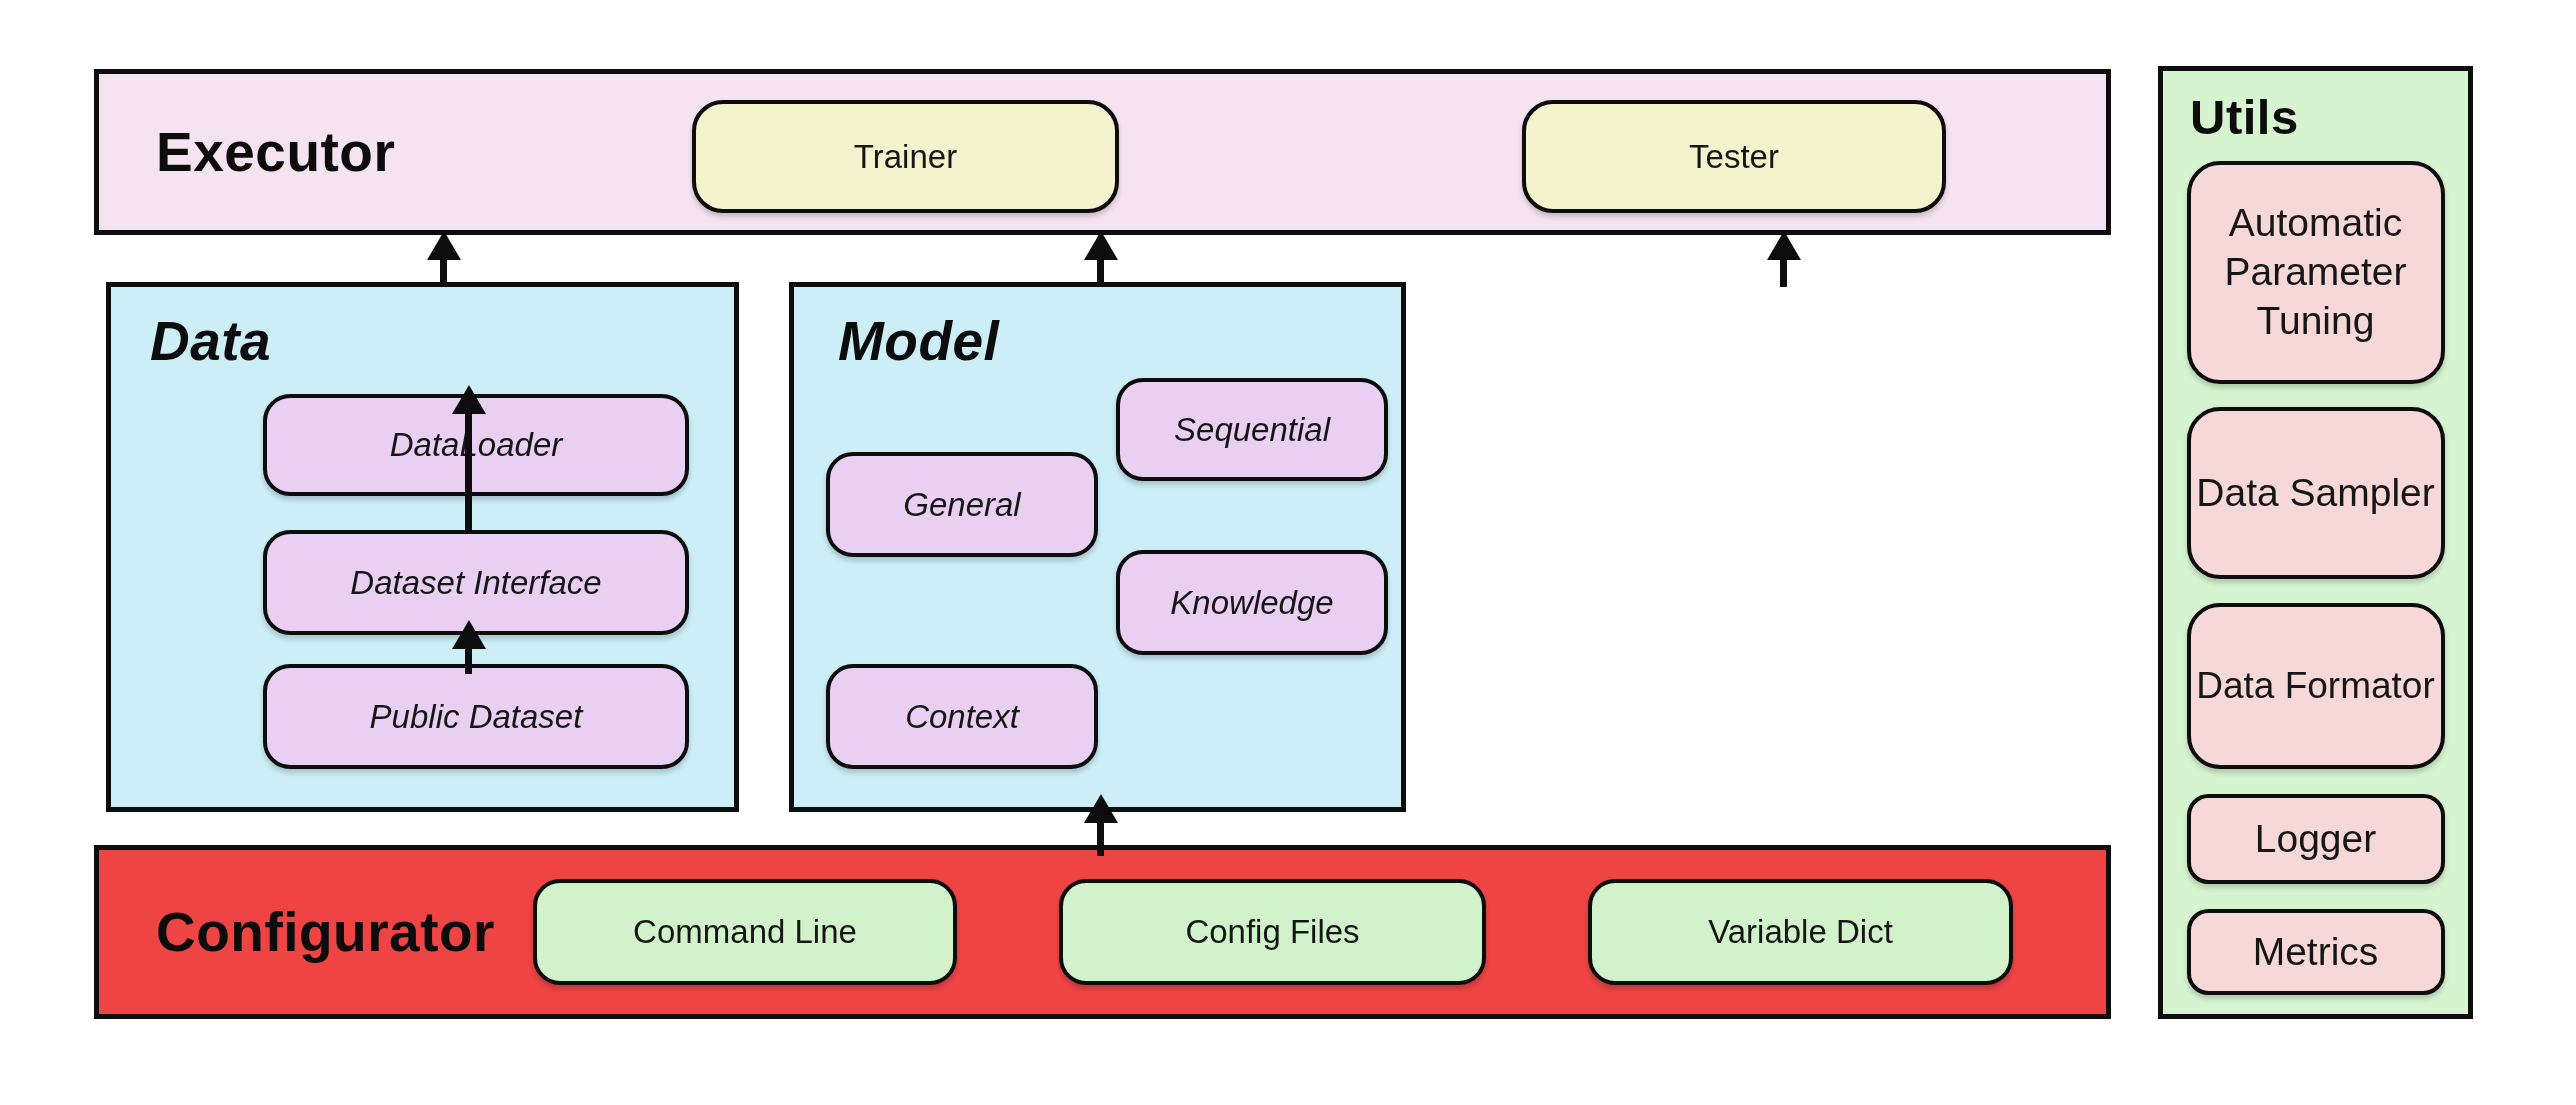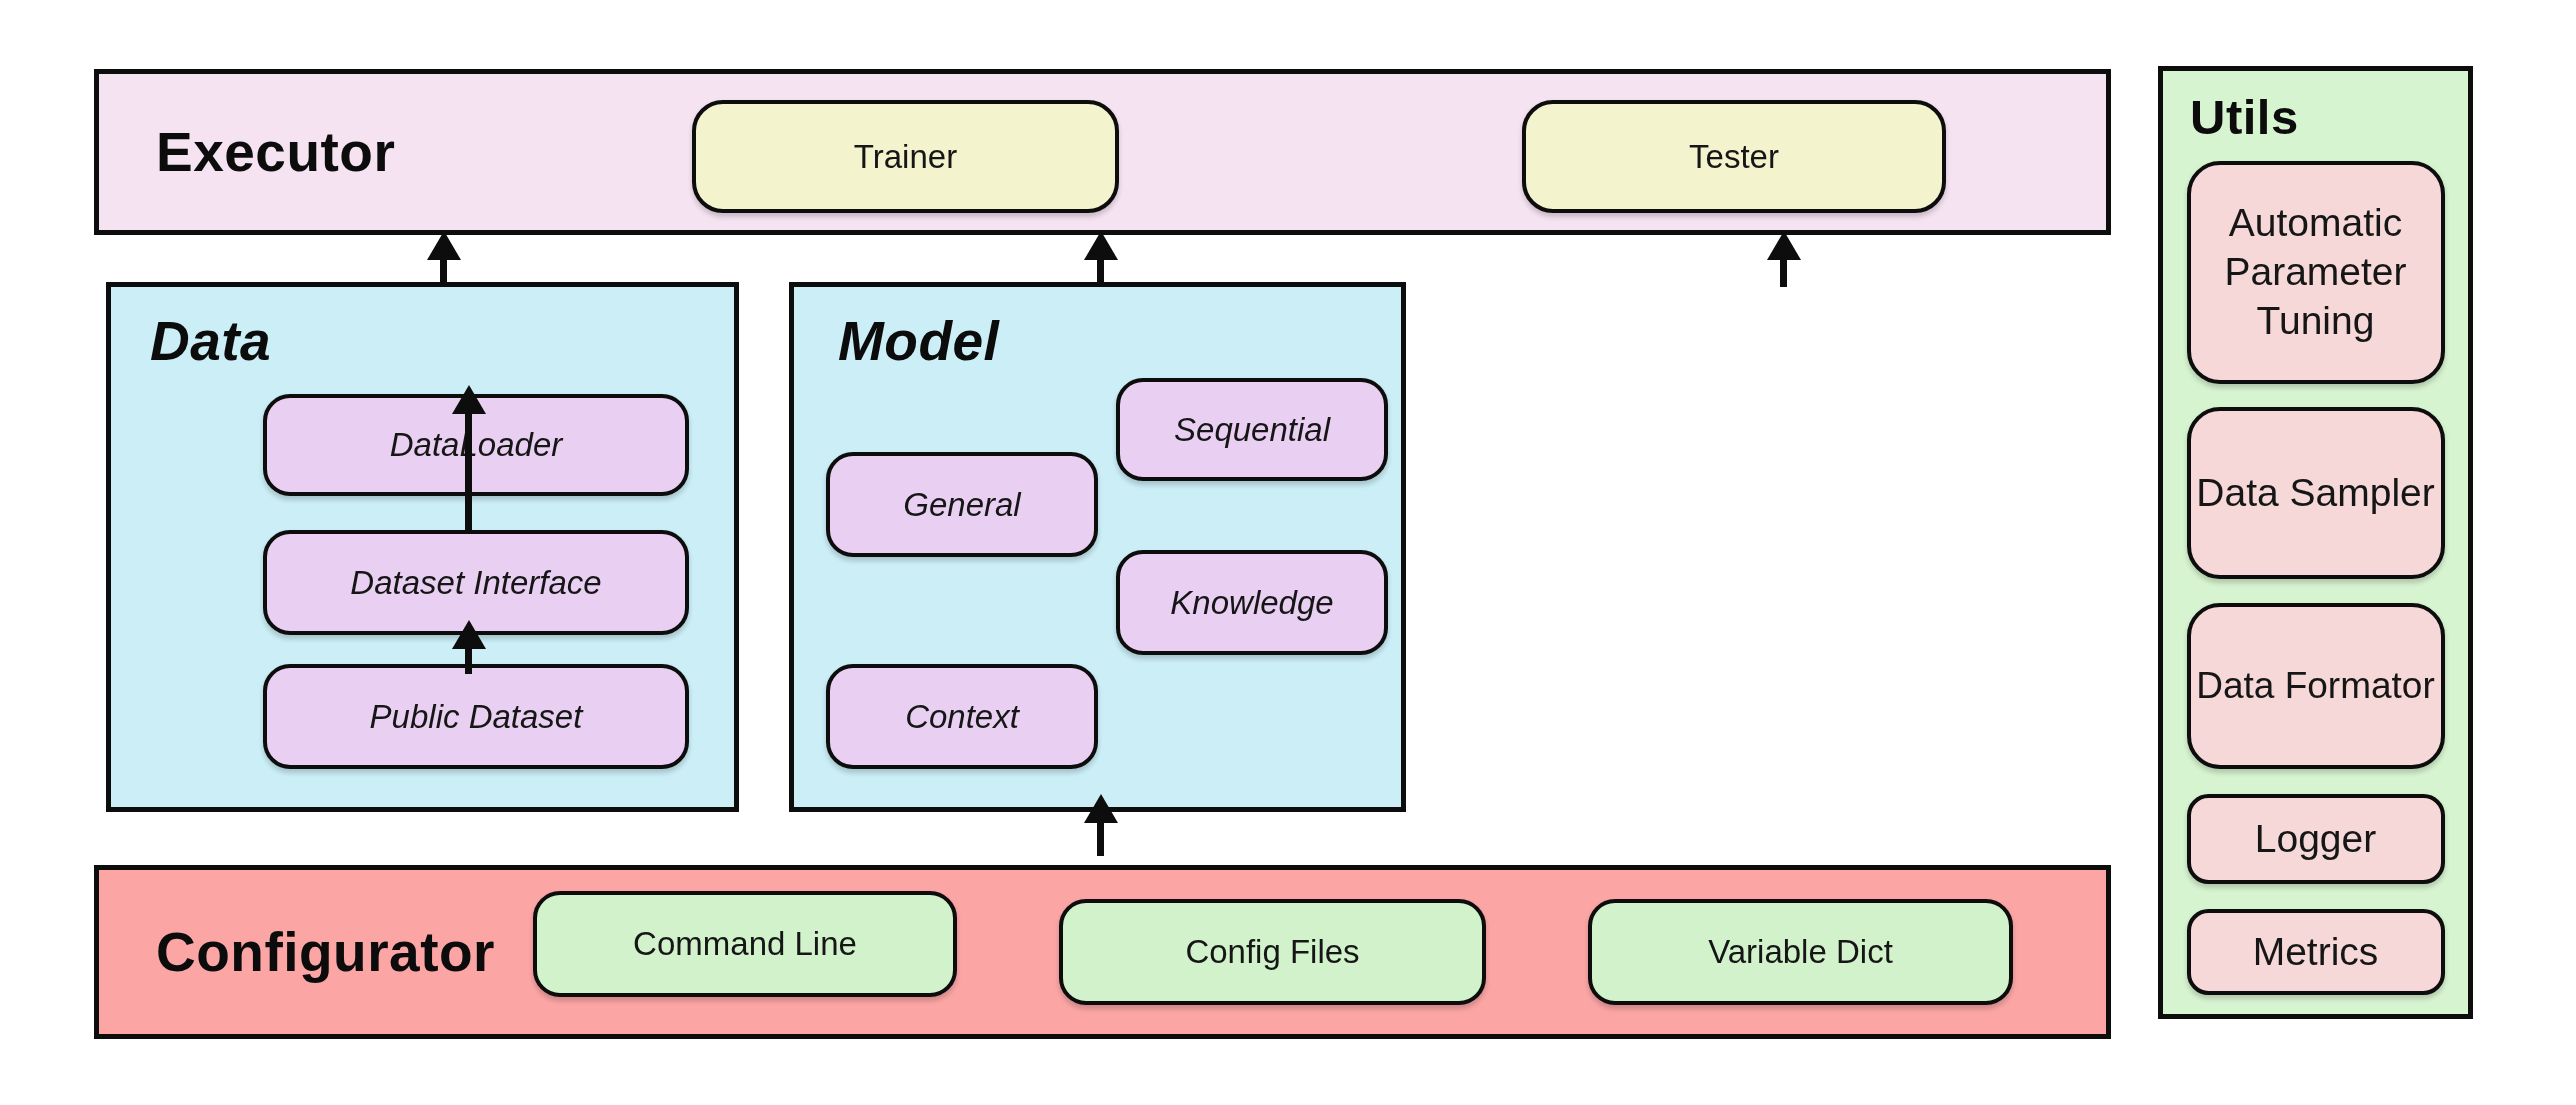--- a/index.html
+++ b/index.html
@@ -47,21 +47,21 @@
     color: #161616;
     box-shadow: 0 3.9px 4.9px rgba(0,0,0,0.18);
   }
   .node.pill { border-radius: 31px; }
   .purple  { background: #e9d0f2; }
   .yellow  { background: #f3f3cd; }
   .green   { background: #d2f2cb; }
   .salmon  { background: #f5d8d7; }
   .exec-bg { background: #f6e3f1; }
   .cyan-bg { background: #cbeef7; font-style: italic; }
-  .conf-bg { background: #fca5a5; margin-top: 20px; }
+  .conf-bg { background: #ef4444; }
   .utils-bg{ background: #d7f4d0; padding-left: 16px; }
 
   .arrow-up {
     position: absolute;
     width: 35px;
     display: flex;
     flex-direction: column;
     align-items: center;
   }
   .arrow-up .arrow-head {
@@ -99,21 +99,21 @@
     <div class="panel-title" style="left:44px; top:21.5px;">Model</div>
     <div class="node purple" style="left:322px; top:91px; width:272px; height:103px;">Sequential</div>
     <div class="node purple" style="left:32px; top:165px; width:272px; height:105px;">General</div>
     <div class="node purple" style="left:322px; top:263px; width:272px; height:105px;">Knowledge</div>
     <div class="node purple" style="left:32px; top:377px; width:272px; height:105px;">Context</div>
   </div>
 
 
   <div class="panel conf-bg" style="left:94px; top:845px; width:2017px; height:174px;">
     <div class="panel-title vcenter" style="left:57px;">Configurator</div>
-    <div class="node green" style="left:434px; top:21px; width:424px; height:106px;">Command Line</div>
+    <div class="node green" style="left:434px; top:29px; width:424px; height:106px;">Command Line</div>
     <div class="node green" style="left:960px; top:29px; width:427px; height:106px;">Config Files</div>
     <div class="node green" style="left:1489px; top:29px; width:425px; height:106px;">Variable Dict</div>
   </div>
 
   <div class="panel utils-bg" style="left:2158px; top:66px; width:315px; height:953px;">
     <div class="panel-title" style="left:27px; top:17.6px; font-size:49px;">Utils</div>
     <div class="node salmon" style="left:23.5px; top:90px; width:258px; height:223px; font-size:39px; border-radius:33px;">Automatic Parameter Tuning</div>
     <div class="node salmon" style="left:23.5px; top:336px; width:258px; height:172px; font-size:39px; border-radius:33px;">Data Sampler</div>
     <div class="node salmon" style="left:23.5px; top:532px; width:258px; height:166px; font-size:37px; border-radius:33px;">Data Formator</div>
     <div class="node salmon" style="left:23.5px; top:723px; width:258px; height:90px; font-size:39px; border-radius:21.5px;">Logger</div>

